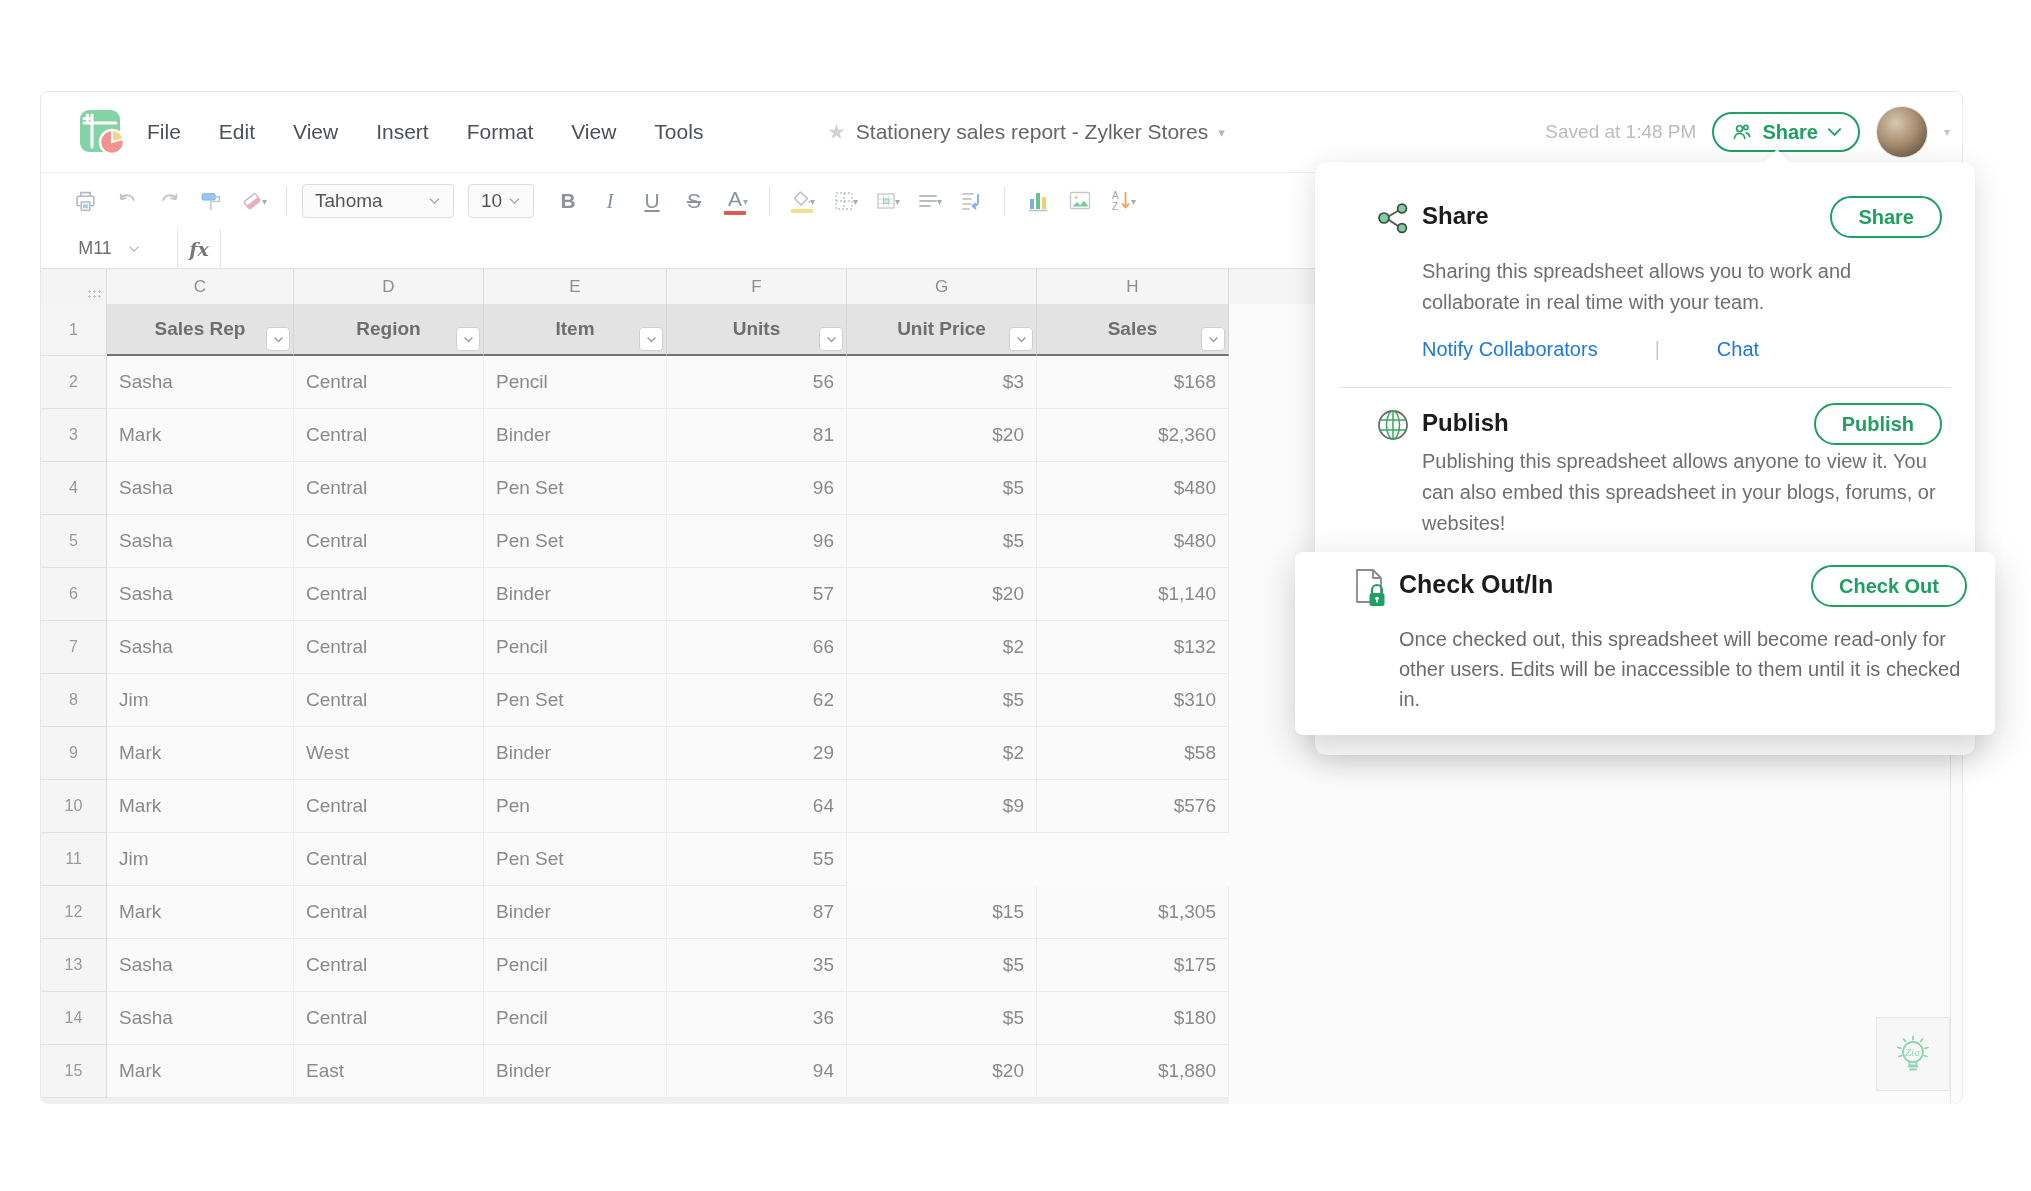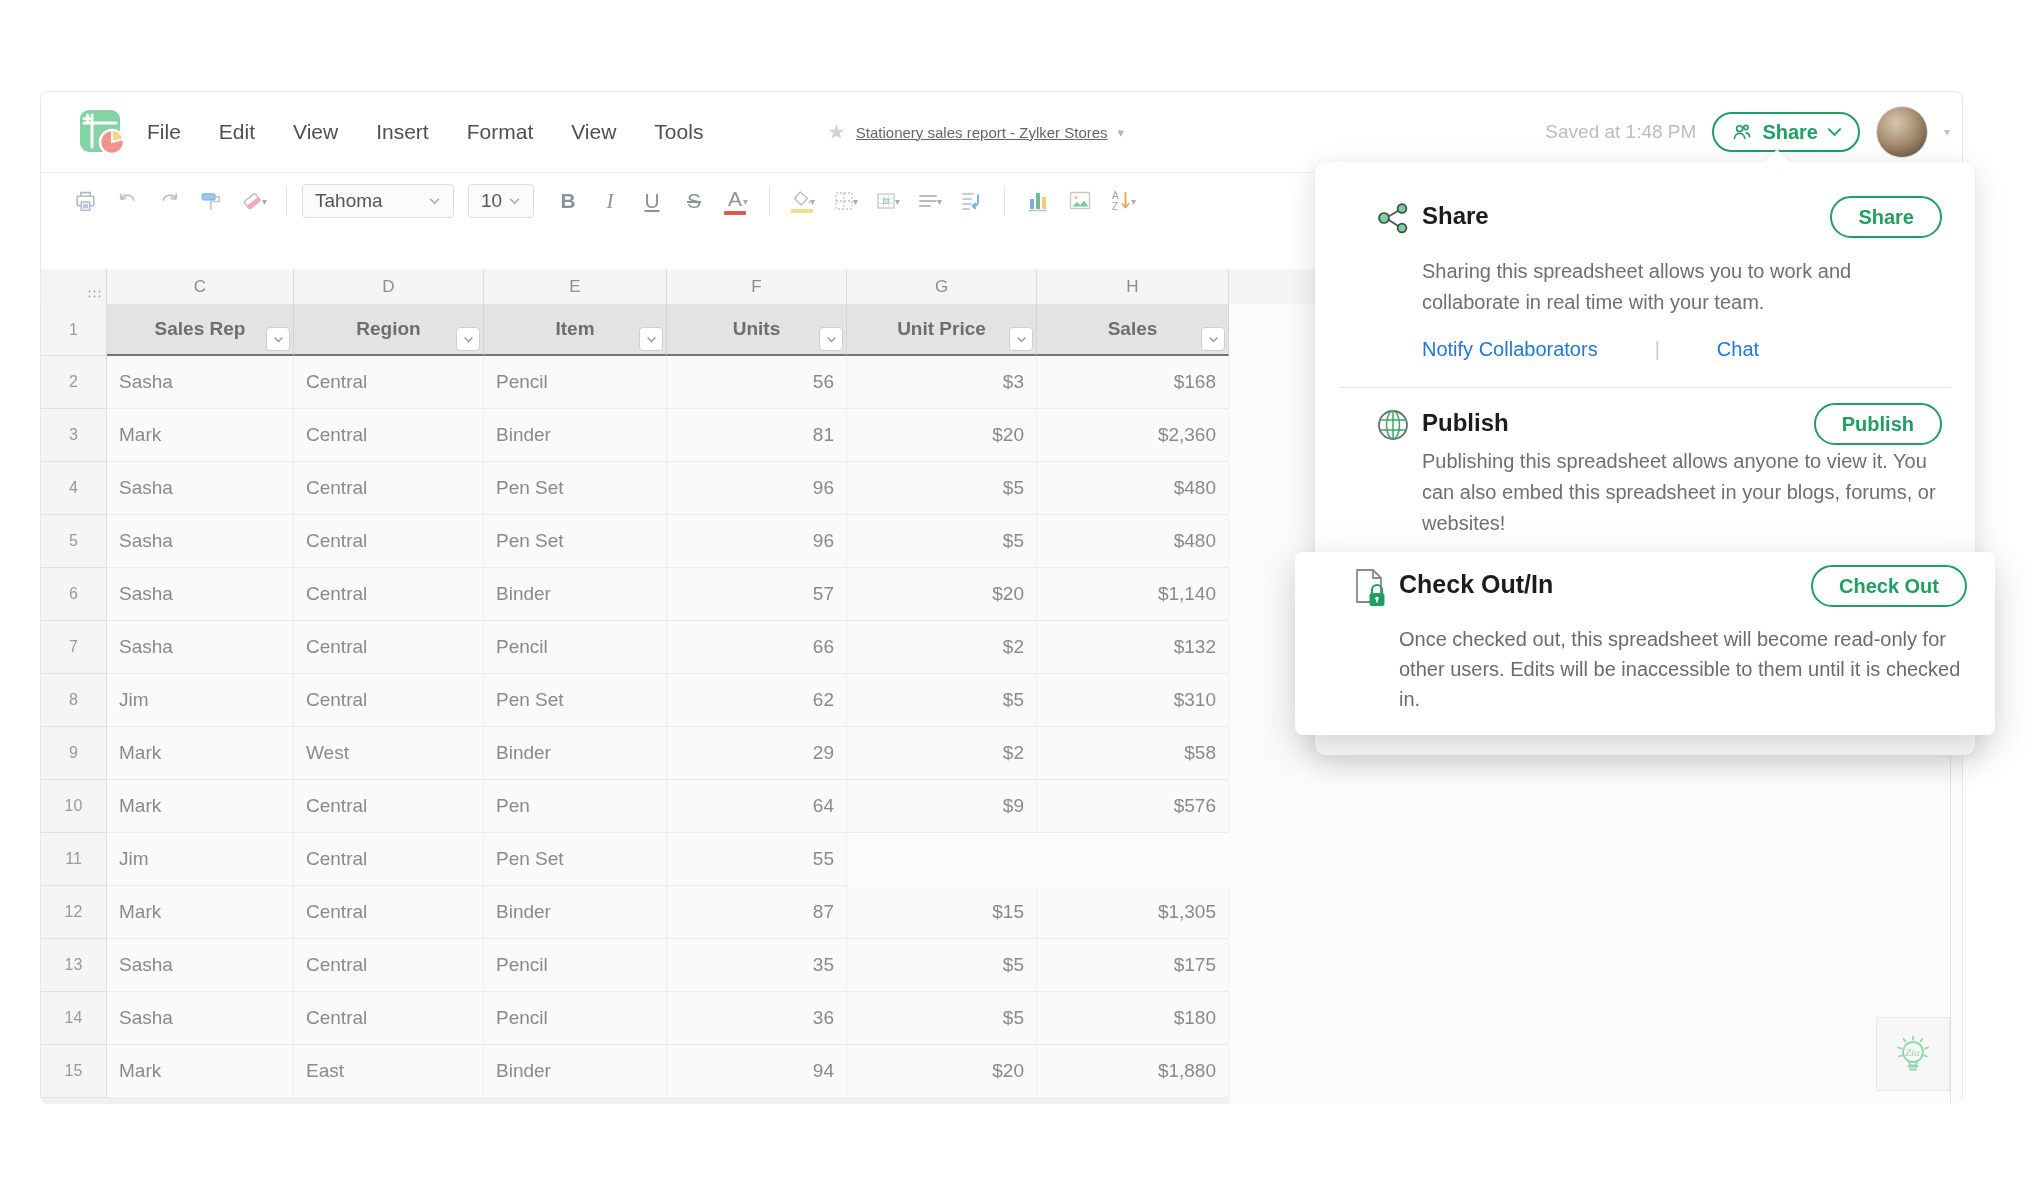--- a/index.html
+++ b/index.html
@@ -10,21 +10,21 @@
   .window { position:absolute; left:40px; top:91px; width:1923px; height:1013px;
     background:#fff; border:1px solid #e7e7e7; border-radius:8px; }
 
   
   .menubar { position:absolute; left:0; top:0; width:100%; height:80px; }
   .logo { position:absolute; left:38px; top:17px; width:48px; height:48px; }
   .menus { position:absolute; left:106px; top:0; height:80px; display:flex; align-items:center; gap:38px; }
   .menu-item { font-size:21px; color:#4c5157; cursor:default; }
   .title-wrap { position:absolute; left:786px; top:0; height:80px; display:flex; align-items:center; gap:10px; }
   .star { color:#d2d2d2; font-size:21px; }
-  .doc-title { font-size:15px; color:#666;text-decoration:underline; }
+  .doc-title { font-size:21px; color:#666; }
   .small-chev { color:#b5b5b5; font-size:13px; }
   .mb-right { position:absolute; right:12px; top:0; height:80px; display:flex; align-items:center; gap:16px; }
   .saved { font-size:19px; color:#bcbcbc; }
   .share-pill { height:40px; border:2px solid var(--accent); border-radius:21px; background:#fff;
     color:var(--accent); font-size:20px; font-weight:bold; display:flex; align-items:center; gap:9px;
     padding:0 16px; cursor:pointer; font-family:inherit; }
   .avatar { width:52px; height:52px; border-radius:50%;
     background:radial-gradient(circle at 38% 32%, #d8c7b0 0%, #a98f72 45%, #6e5c4a 80%, #4f4336 100%);
     border:1px solid #e2e2e2; }
   .avatar-chev { color:#c4c4c4; font-size:12px; }
@@ -301,20 +301,30 @@
       <svg width="26" height="26" viewBox="0 0 26 26">
         <text x="4" y="11" font-size="10" fill="#9aa2a9" font-family="Liberation Sans, sans-serif">A</text>
         <text x="4" y="22" font-size="10" fill="#9aa2a9" font-family="Liberation Sans, sans-serif">Z</text>
         <path d="M17.5 5v14" stroke="#eda24f" stroke-width="1.8" stroke-linecap="round"></path>
         <path d="M14.5 16l3 3.5 3-3.5" stroke="#eda24f" stroke-width="1.8" fill="none" stroke-linecap="round" stroke-linejoin="round"></path>
       </svg>
       <span class="tb-caret">▾</span>
     </div>
   </div>
 
+  <div class="formulabar">
+    <div class="namebox">
+      <span>M11</span>
+      <svg width="12" height="8" viewBox="0 0 14 9">
+        <path d="M2 2l5 5 5-5" stroke="#b3b3b3" stroke-width="1.5" fill="none"></path>
+      </svg>
+    </div>
+    <div class="fx-cell">fx</div>
+    <div class="formula-input"></div>
+  </div>
 
   <div class="sheet">
     <div class="colheaders" id="colheaders">
       <div class="corner">
         <div class="corner-dots"></div>
       </div>
     <div class="colcell" style="left: 66px; width: 187px;">C</div>
         <div class="colcell" style="left: 253px; width: 190px;">D</div>
         <div class="colcell" style="left: 443px; width: 183px;">E</div>
         <div class="colcell" style="left: 626px; width: 180px;">F</div>

